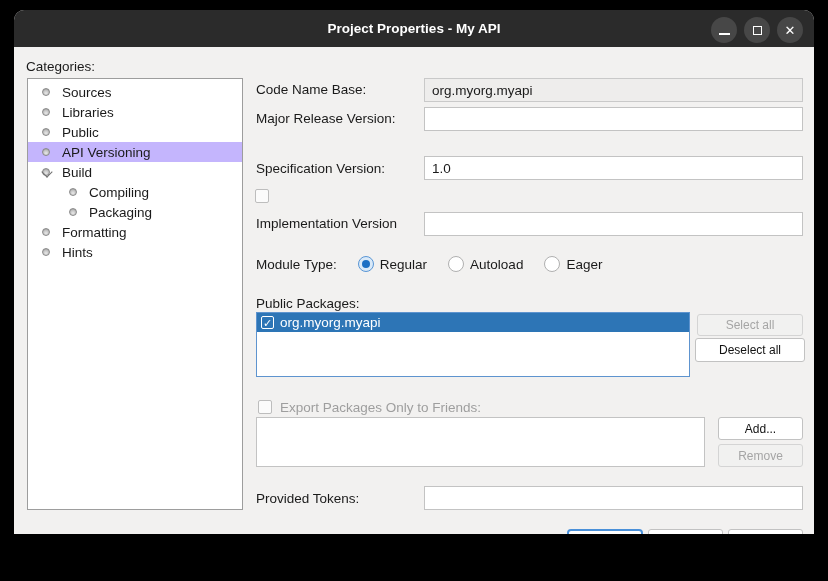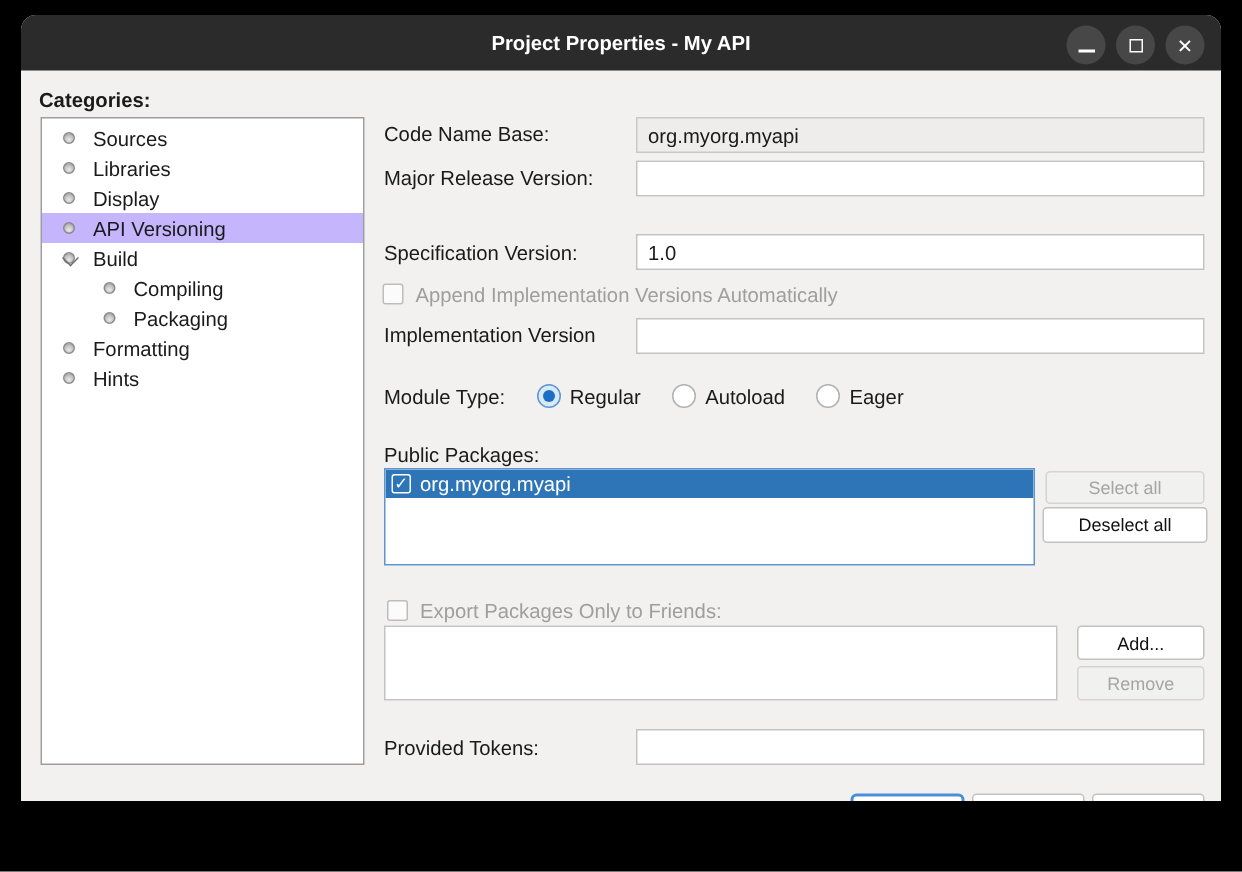--- a/index.html
+++ b/index.html
@@ -80,34 +80,34 @@
         </div>
         <div class="win-btn">
           <span class="glyph-max"></span>
         </div>
         <div class="win-btn">
           <span class="glyph-close">✕</span>
         </div>
       </div>
     </div>
 
-    <div class="lbl" style="left:12px;top:49px;font-weight:bold;">Categories:</div>
+    <div class="lbl" style="left:12px;top:49px;">Categories:</div>
 
     <div class="tree-box">
       <div class="tree-row">
         <span class="bullet"></span>
         <span>Sources</span>
       </div>
       <div class="tree-row">
         <span class="bullet"></span>
         <span>Libraries</span>
       </div>
       <div class="tree-row">
         <span class="bullet"></span>
-        <span>Display</span>
+        <span>Public</span>
       </div>
       <div class="tree-row selected">
         <span class="bullet"></span>
         <span>API Versioning</span>
       </div>
       <div class="tree-row">
         <span class="chev"></span>
         <span class="bullet"></span>
         <span>Build</span>
       </div>
@@ -132,21 +132,20 @@
     <div class="lbl" style="left:242px;top:72px;">Code Name Base:</div>
     <input class="txt ro" style="top: 68px;" readonly="" value="org.myorg.myapi">
 
     <div class="lbl" style="left:242px;top:101px;">Major Release Version:</div>
     <input class="txt" style="top: 97px;" value="">
 
     <div class="lbl" style="left:242px;top:151px;">Specification Version:</div>
     <input class="txt" style="top: 146px;" value="1.0">
 
     <div class="chk" style="left:241px;top:179px;"></div>
-    <div class="lbl dis" style="left:263px;top:179px;">Append Implementation Versions Automatically</div>
 
     <div class="lbl" style="left:242px;top:206px;">Implementation Version</div>
     <input class="txt" style="top: 202px;" value="">
 
     <div class="module-row">
       <span class="radio-lbl">Module Type:</span>
       <span class="radio-opt">
         <span class="radio sel"></span>
         <span class="radio-lbl">Regular</span>
       </span>

